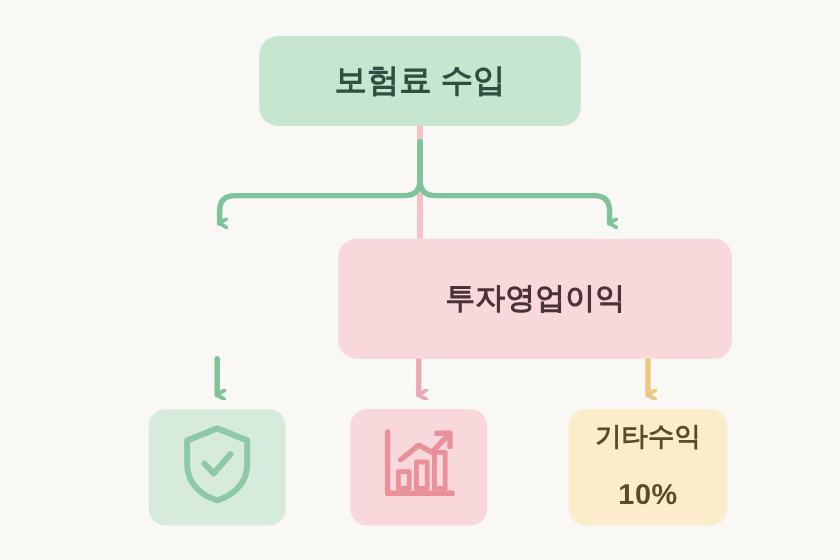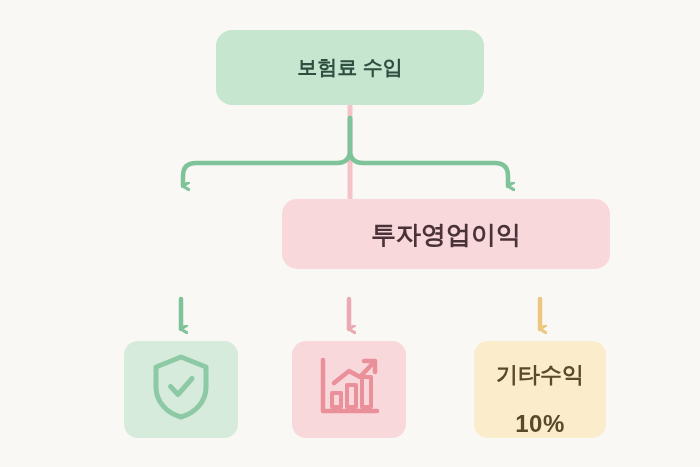--- a/index.html
+++ b/index.html
@@ -38,21 +38,21 @@
   }
 
   
   #root-node {
     left: 216px;
     top: 30px;
     width: 268px;
     height: 75px;
     background: #c6e6cf;
     color: #2f4f40;
-    font-size: 20px;
+    font-size: 27px;
     border-radius: 16px;
   }
 
   
   #node-insurance {
     left: 90px;
     top: 199px;
     width: 182px;
     height: 100px;
     background: #c6e6cf;
@@ -60,21 +60,21 @@
     font-size: 23px;
     border-radius: 15px;
   }
   #node-insurance .l2 { font-size: 25px; margin-top: 5px; }
 
   
   #node-investment {
     left: 282px;
     top: 199px;
     width: 328px;
-    height: 70px;
+    height: 100px;
     background: #f8d8da;
     color: #4a3338;
     font-size: 25px;
     border-radius: 15px;
   }
   #node-investment .l2 { font-size: 26px; margin-top: 5px; }
 
   
   #leaf-shield {
     left: 124px;
@@ -94,21 +94,20 @@
   }
   #leaf-other {
     left: 474px;
     top: 341px;
     width: 132px;
     height: 97px;
     background: #fbeccb;
     color: #5a4a2c;
     font-size: 22px;
     border-radius: 14px;
-    justify-content: flex-end;
   }
   #leaf-other .l2 { font-size: 24px; margin-top: 20px; }
 
   svg.edges {
     position: absolute;
     left: 0;
     top: 0;
     width: 700px;
     height: 467px;
     pointer-events: none;

